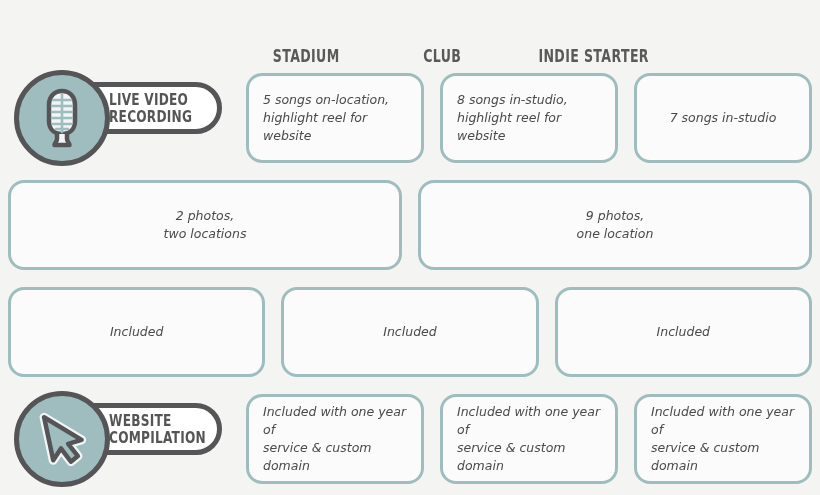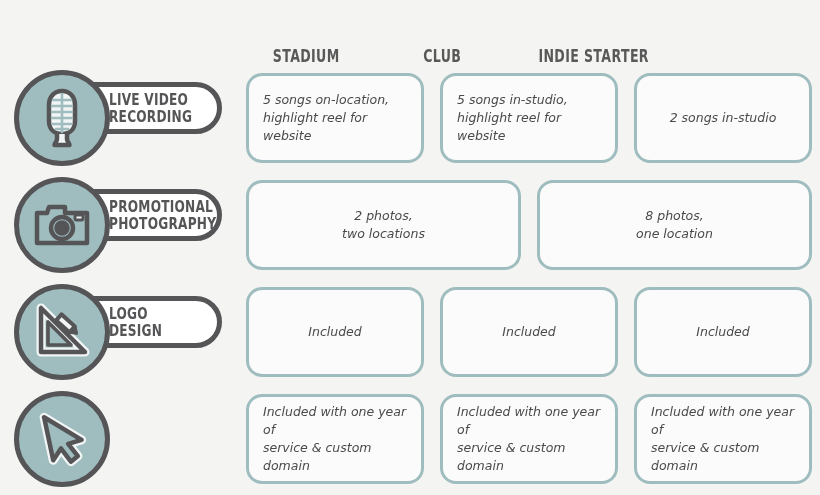--- a/index.html
+++ b/index.html
@@ -172,85 +172,57 @@
             </g>
             <line x1="29" y1="7" x2="29" y2="45" stroke="#9fbdbf" stroke-width="2.6" stroke-linecap="round"></line>
           </svg>
         </div>
       </div>
       <div class="cell">
         <div class="cell-text align-left">5 songs on-location,
 highlight reel for website</div>
       </div>
       <div class="cell">
-        <div class="cell-text align-left">5 songs in-studio,
+        <div class="cell-text align-left">8 songs in-studio,
 highlight reel for website</div>
       </div>
       <div class="cell">
-        <div class="cell-text align-center">2 songs in-studio</div>
+        <div class="cell-text align-center">7 songs in-studio</div>
+      </div>
+    </div>
+
+    <div class="row">
+      <div class="cell">
+        <div class="cell-text align-center">2 photos,
+two locations</div>
+      </div>
+      <div class="cell">
+        <div class="cell-text align-center">9 photos,
+one location</div>
+      </div>
+    </div>
+
+    <div class="row">
+      <div class="cell">
+        <div class="cell-text align-center">Included</div>
+      </div>
+      <div class="cell">
+        <div class="cell-text align-center">Included</div>
+      </div>
+      <div class="cell">
+        <div class="cell-text align-center">Included</div>
       </div>
     </div>
 
     <div class="row">
       <div class="label-block">
         <div class="pill">
-          <span class="pill-text">PROMOTIONAL
-PHOTOGRAPHY</span>
-        </div>
-        <div class="icon-circle">
-          <svg width="62" height="52" viewBox="0 0 62 52">
-            <g fill="none" stroke="#555557" stroke-width="4.5" stroke-linejoin="round">
-              <path d="M6 14 L16 14 L18 8 L34 8 L34 14 L56 14 L56 44 L6 44 Z" fill="#9fbdbf"></path>
-              <circle cx="31" cy="29" r="11"></circle>
-              <circle cx="31" cy="29" r="5.5" fill="#555557"></circle>
-              <rect x="44" y="16" width="8" height="5" rx="1.5" fill="#f2f5f5" stroke-width="3"></rect>
-            </g>
-          </svg>
-        </div>
-      </div>
-      <div class="cell">
-        <div class="cell-text align-center">2 photos,
-two locations</div>
-      </div>
-      <div class="cell">
-        <div class="cell-text align-center">8 photos,
-one location</div>
-      </div>
-    </div>
-
-    <div class="row">
-      <div class="label-block">
-        <div class="pill">
-          <span class="pill-text">LOGO DESIGN</span>
-        </div>
-        <div class="icon-circle">
-          <svg width="62" height="60" viewBox="0 0 62 60">
-            <path d="M10 6 L10 50 L54 50 Z" fill="none" stroke="#f2f5f5" stroke-width="9" stroke-linejoin="round"></path>
-            <path d="M10 6 L10 50 L54 50 Z" fill="none" stroke="#555557" stroke-width="4.5" stroke-linejoin="round"></path>
-            <path d="M17 20 L17 43 L40 43 Z" fill="none" stroke="#555557" stroke-width="3.6" stroke-linejoin="round"></path>
-            <g transform="rotate(42 33 20)">
-              <path d="M26 16 L44 16 L44 24 L26 24 Z" fill="#f2f5f5" stroke="#555557" stroke-width="4" stroke-linejoin="round"></path>
-              <path d="M44 16 L50 20 L44 24 Z" fill="#555557" stroke="#555557" stroke-width="3" stroke-linejoin="round"></path>
-            </g>
-          </svg>
-        </div>
-      </div>
-      <div class="cell">
-        <div class="cell-text align-center">Included</div>
-      </div>
-      <div class="cell">
-        <div class="cell-text align-center">Included</div>
-      </div>
-      <div class="cell">
-        <div class="cell-text align-center">Included</div>
-      </div>
-    </div>
-
-    <div class="row">
-      <div class="label-block">
+          <span class="pill-text">WEBSITE
+COMPILATION</span>
+        </div>
         <div class="icon-circle">
           <svg width="50" height="62" viewBox="0 0 50 62">
             <g transform="rotate(-12 25 31)">
               <path d="M12 6 L12 50 L22 40 L29 55 L37 51 L30 37 L44 36 Z" fill="#9fbdbf" stroke="#f2f5f5" stroke-width="9" stroke-linejoin="round"></path>
               <path d="M12 6 L12 50 L22 40 L29 55 L37 51 L30 37 L44 36 Z" fill="#9fbdbf" stroke="#555557" stroke-width="4.5" stroke-linejoin="round"></path>
             </g>
           </svg>
         </div>
       </div>
       <div class="cell">

